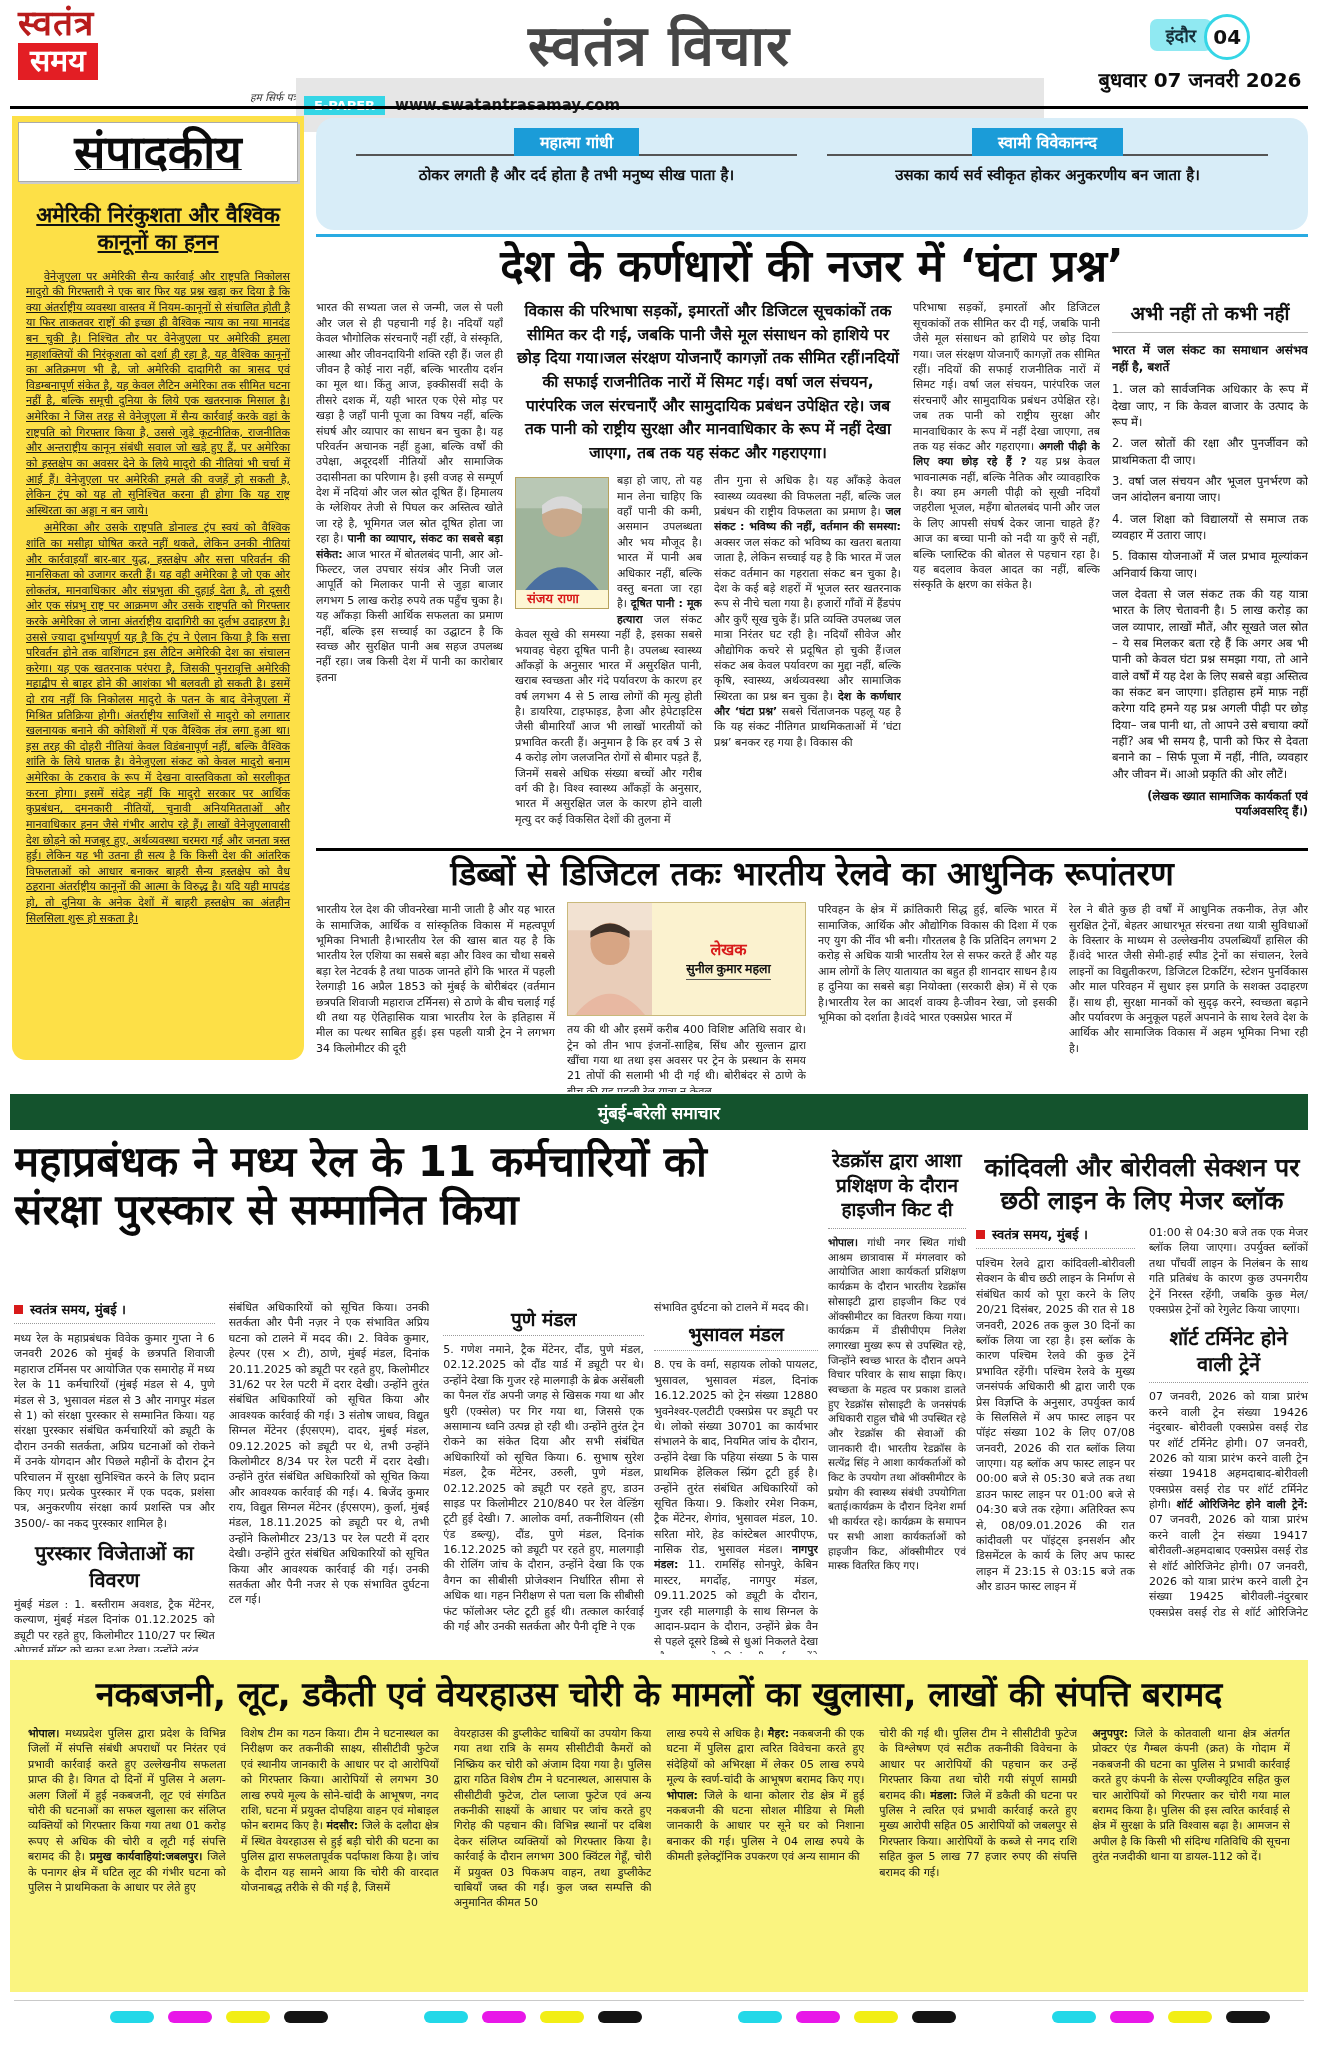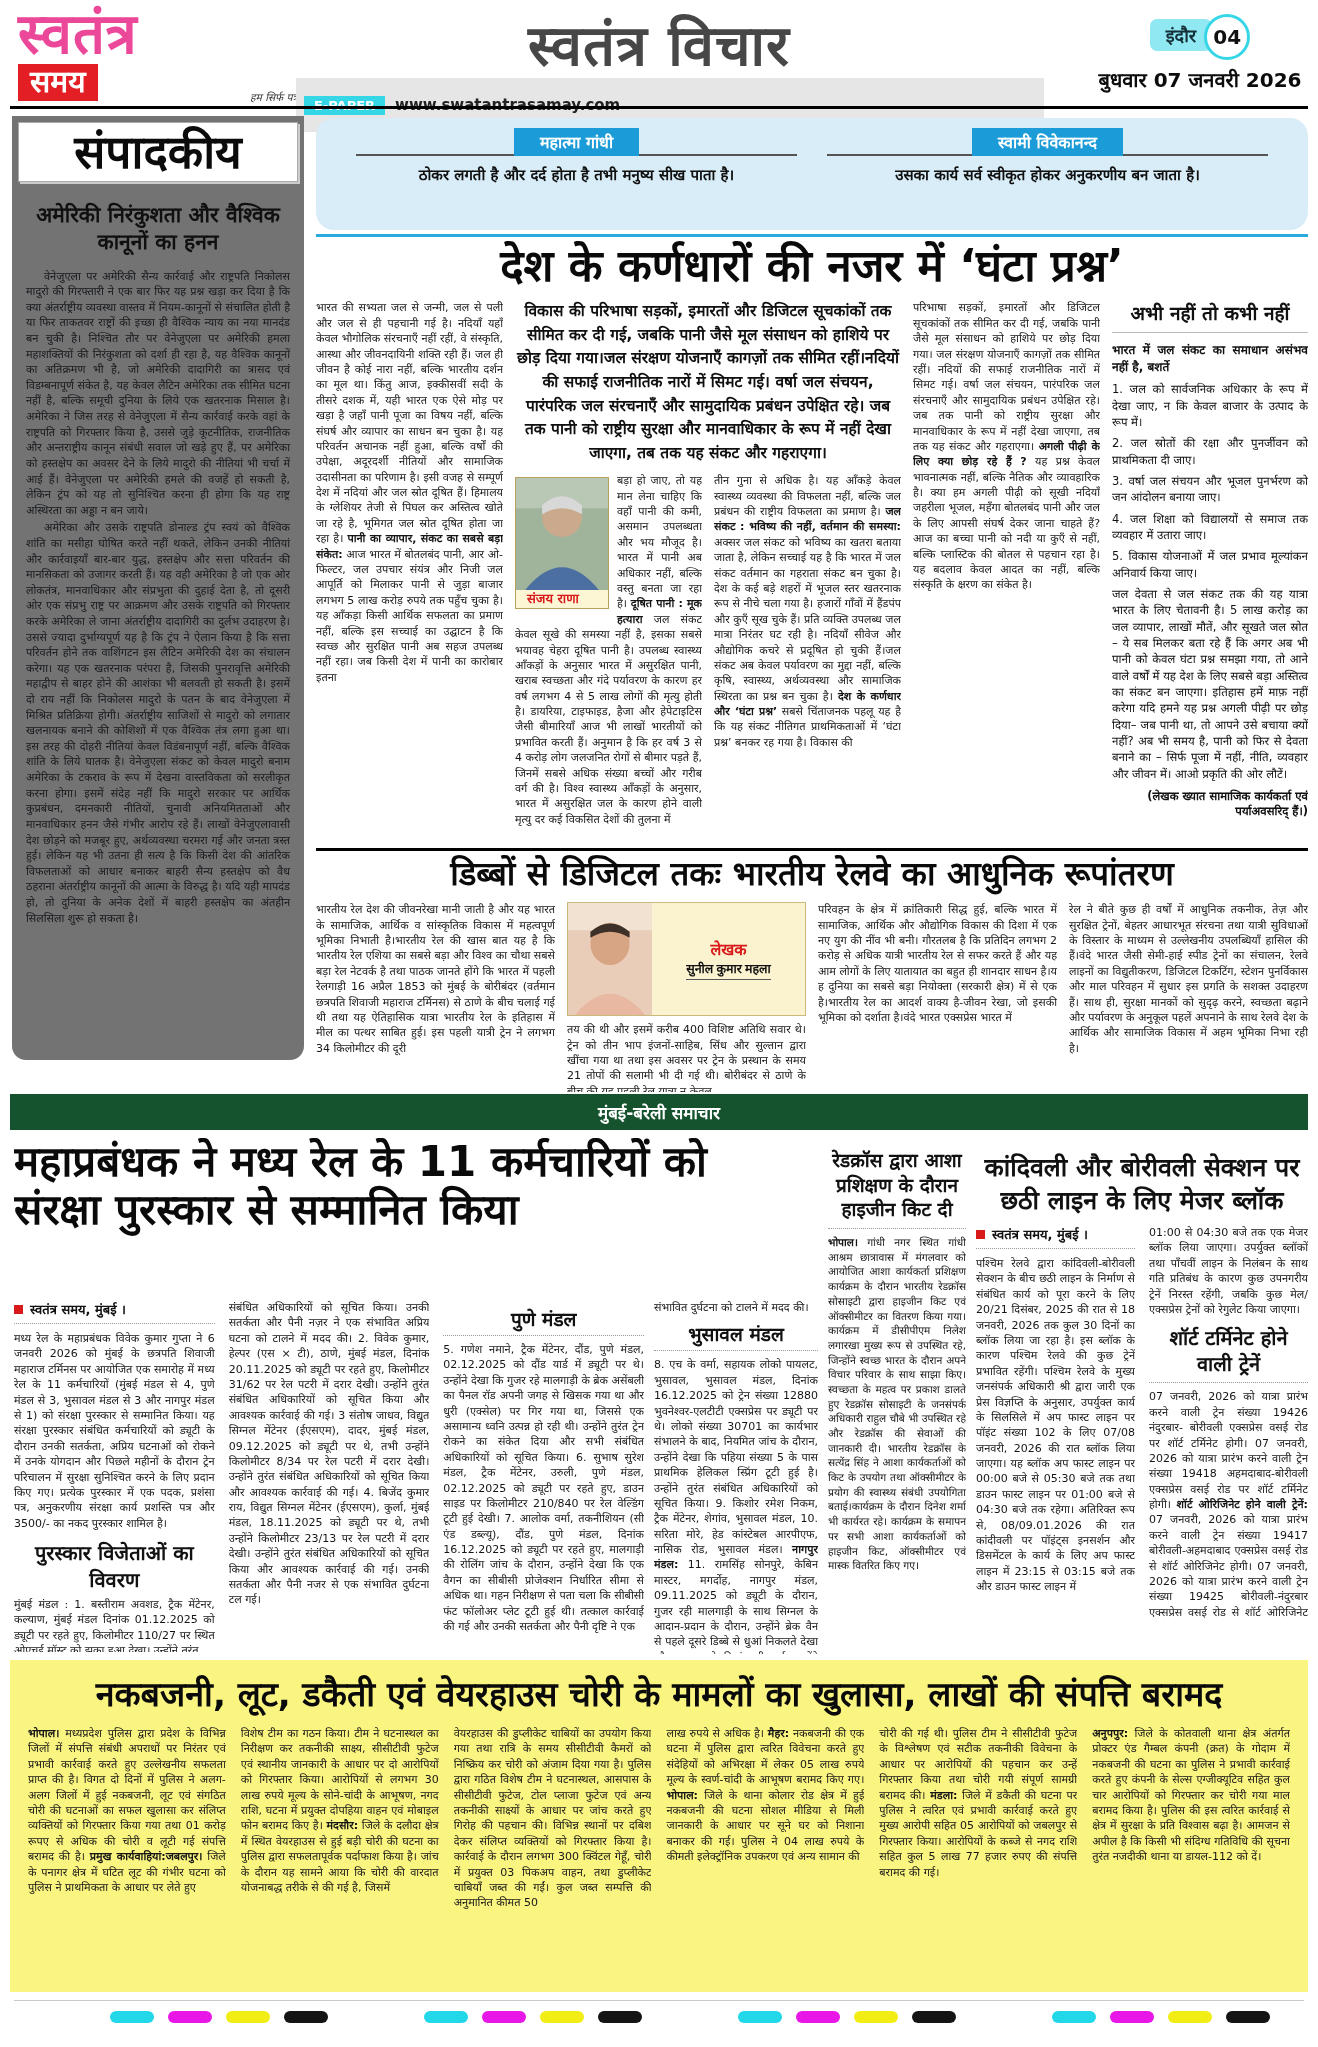--- a/index.html
+++ b/index.html
@@ -3,33 +3,33 @@
 <meta charset="utf-8">
 <style>
   html,body{margin:0;padding:0;}
   body{width:1318px;height:2047px;background:#fff;font-family:"DejaVu Sans",sans-serif;color:#111;}
   .page{position:relative;width:1318px;height:2047px;overflow:hidden;background:#fff;}
   .abs{position:absolute;}
   .body-txt{font-size:11px;line-height:1.40;color:#151515;text-align:justify;}
   .ovh{overflow:hidden;}
   .runin{font-weight:700;}
   
-  .logo-sv{font-size:56px;font-weight:900;color:#ec4899;line-height:1;letter-spacing:1px;}
+  .logo-sv{font-size:35px;font-weight:900;color:#b91c1c;line-height:1;letter-spacing:1px;}
   .logo-sm{display:inline-block;background:#e31e24;color:#fff;font-size:30px;font-weight:800;padding:1px 12px 3px;line-height:1.1;margin-top:2px;}
   .tagline{font-size:10.5px;color:#333;font-style:italic;margin-top:4px;}
   .page-title{font-size:56px;font-weight:800;color:#474747;line-height:1;letter-spacing:1px;}
   .epaper-bar{background:#e6e6e6;height:26px;display:flex;align-items:center;gap:10px;padding:14px 8px;}
   .epaper-badge{background:#35d6e6;color:#fff;font-weight:800;font-size:13px;padding:2px 10px;}
   .site-url{font-size:15px;font-weight:700;color:#222;}
   .city-pill{background:#90e9f2;border-radius:7px;font-size:18px;font-weight:800;color:#15303a;padding:4px 16px;display:inline-block;}
   .page-num{display:inline-flex;align-items:center;justify-content:center;width:40px;height:40px;border-radius:50%;background:#fff;border:3px solid #35d6e6;font-size:20px;font-weight:800;color:#111;margin-left:-8px;vertical-align:middle;}
   .date-line{font-size:20px;font-weight:800;color:#0c0c0c;margin-top:6px;}
   .rule-black{background:#000;}
   
-  .edit-field{background:#737373;border-radius:0 0 14px 14px;}
+  .edit-field{background:#fde047;border-radius:0 0 14px 14px;text-decoration:underline;}
   .edit-label-box{background:#fff;border:1px solid #aaa;box-shadow:2px 2px 0 #ccc;text-align:center;padding:6px 4px;}
   .edit-label{font-size:46px;font-weight:900;color:#0b0b0b;line-height:1;}
   .edit-headline{font-size:21px;font-weight:700;text-align:center;color:#101010;line-height:1.3;padding:14px 10px 8px;}
   .edit-body{font-size:11px;line-height:1.42;text-align:justify;color:#16181c;padding:4px 14px;}
   .edit-body p{margin:0 0 2px;text-indent:18px;}
   
   .quotes-panel{background:#d8edf8;border-radius:18px;display:flex;gap:30px;padding:10px 40px 6px;box-sizing:border-box;}
   .quote-box{flex:1;text-align:center;}
   .quote-pill{display:inline-block;background:#1b9cd8;color:#fff;font-size:16px;font-weight:800;padding:3px 26px;margin-bottom:0;}
   .quote-rule{border-bottom:2px solid #555;margin-top:-2px;}

